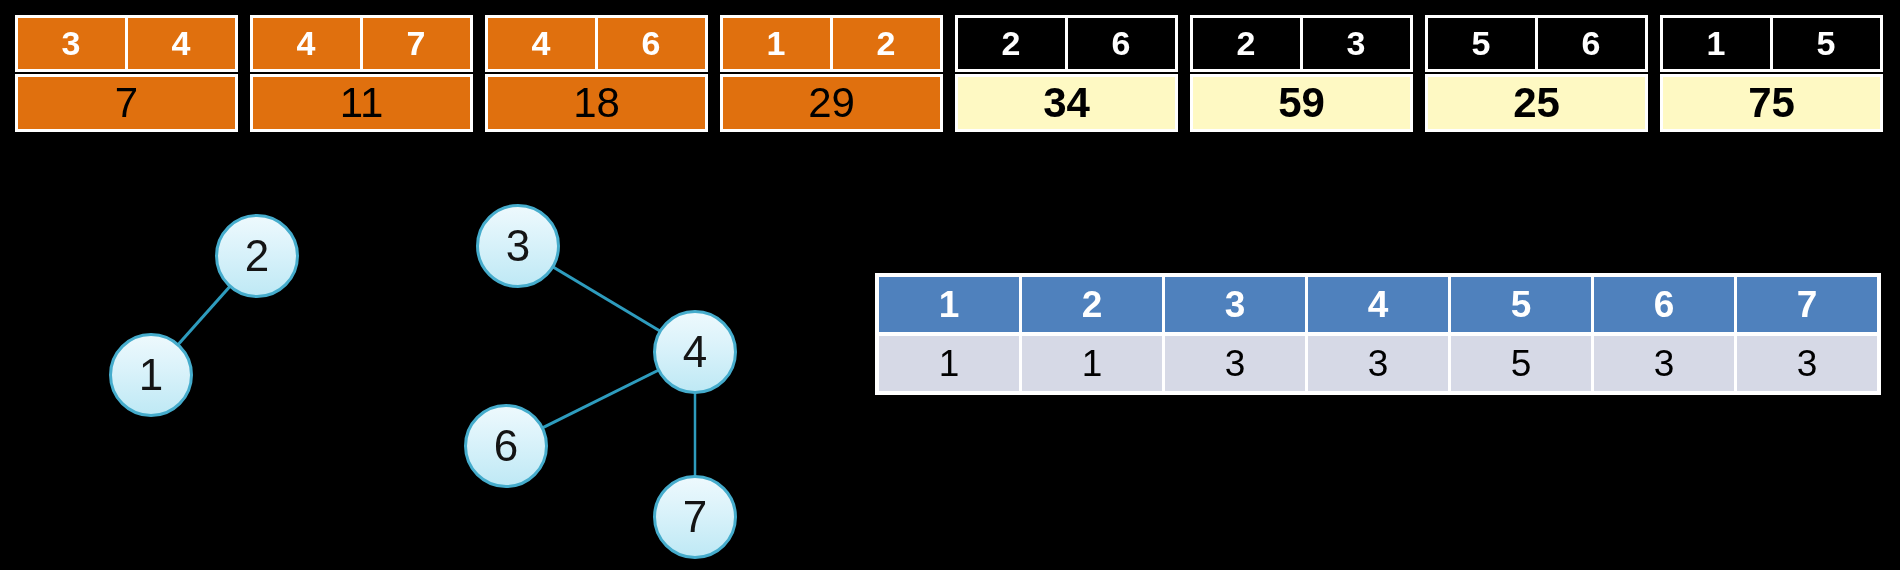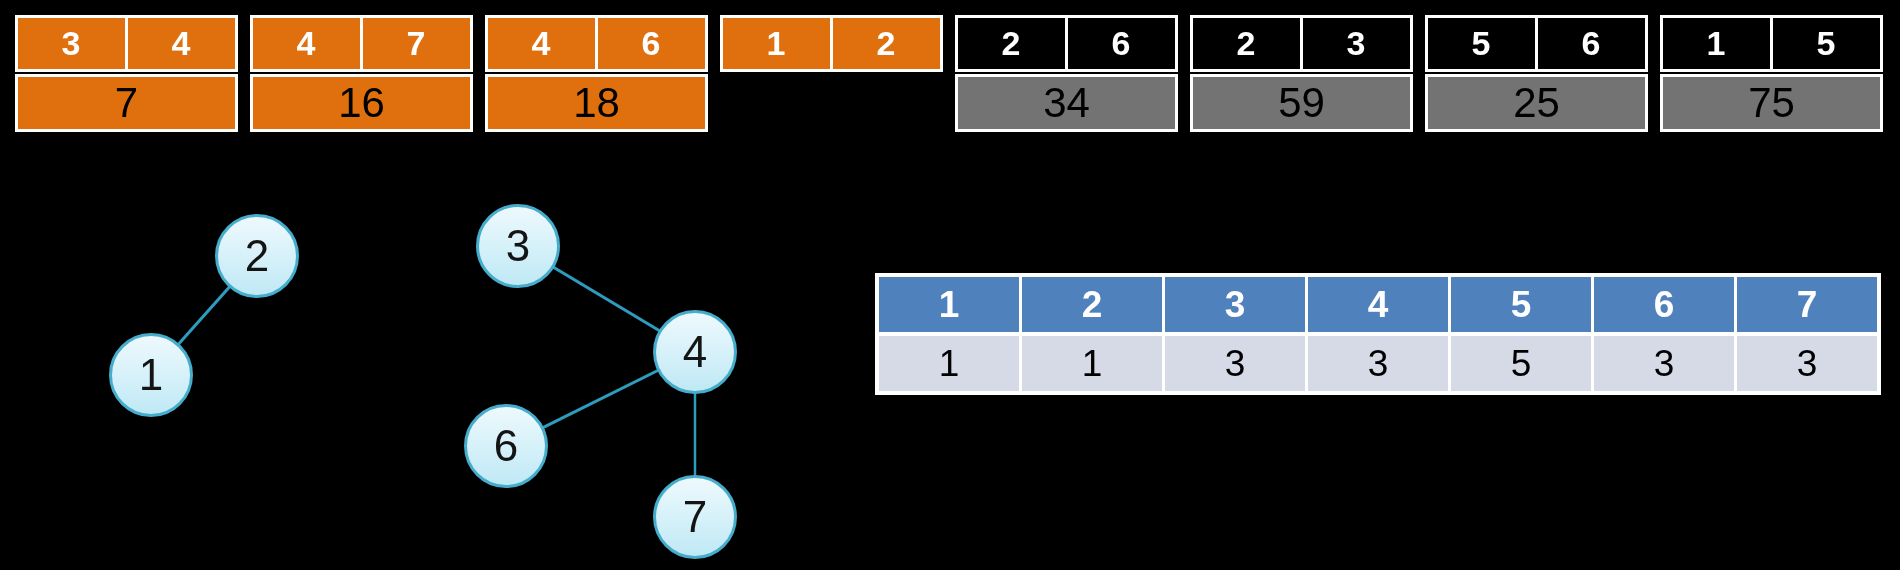--- a/index.html
+++ b/index.html
@@ -15,21 +15,21 @@
     font-size:34px; font-weight:bold; letter-spacing:1px;
   }
   .weight-row{margin-top:2px; background:#fff; padding:3px; height:58px; box-sizing:border-box;}
   .weight-cell{
     width:100%; height:100%; display:flex; align-items:center; justify-content:center;
     font-size:42px; font-weight:400;
   }
   .edge-card.selected .cell{background:#E0700E; color:#fff;}
   .edge-card.selected .weight-cell{background:#E0700E; color:#000;}
   .edge-card.unselected .cell{background:#000; color:#fff;}
-  .edge-card.unselected .weight-cell{background:#737373; color:#000;}
+  .edge-card.unselected .weight-cell{background:#fef9c3; color:#000;font-weight:bold;}
   
   .edges-svg{position:absolute; left:0; top:0; z-index:1;}
   .gnode{
     position:absolute; width:84px; height:84px; border-radius:50%;
     border:3px solid #45ACCC; box-sizing:border-box;
     background:linear-gradient(180deg,#EDF9FD 0%,#D9F2FA 45%,#BFE9F5 100%);
     display:flex; align-items:center; justify-content:center;
     font-size:44px; color:#141414; z-index:2;
   }
   
@@ -54,38 +54,41 @@
       <div class="weight-cell">7</div>
     </div>
   </div>
 
   <div class="edge-card selected" style="left:250px">
     <div class="pair">
       <div class="cell">4</div>
       <div class="cell">7</div>
     </div>
     <div class="weight-row">
-      <div class="weight-cell">16</div>
+      <div class="weight-cell">11</div>
     </div>
   </div>
 
   <div class="edge-card selected" style="left:485px">
     <div class="pair">
       <div class="cell">4</div>
       <div class="cell">6</div>
     </div>
     <div class="weight-row">
       <div class="weight-cell">18</div>
     </div>
   </div>
 
   <div class="edge-card selected" style="left:720px">
     <div class="pair">
       <div class="cell">1</div>
       <div class="cell">2</div>
+    </div>
+    <div class="weight-row">
+      <div class="weight-cell">29</div>
     </div>
   </div>
 
   <div class="edge-card unselected" style="left:955px">
     <div class="pair">
       <div class="cell">2</div>
       <div class="cell">6</div>
     </div>
     <div class="weight-row">
       <div class="weight-cell">34</div>

